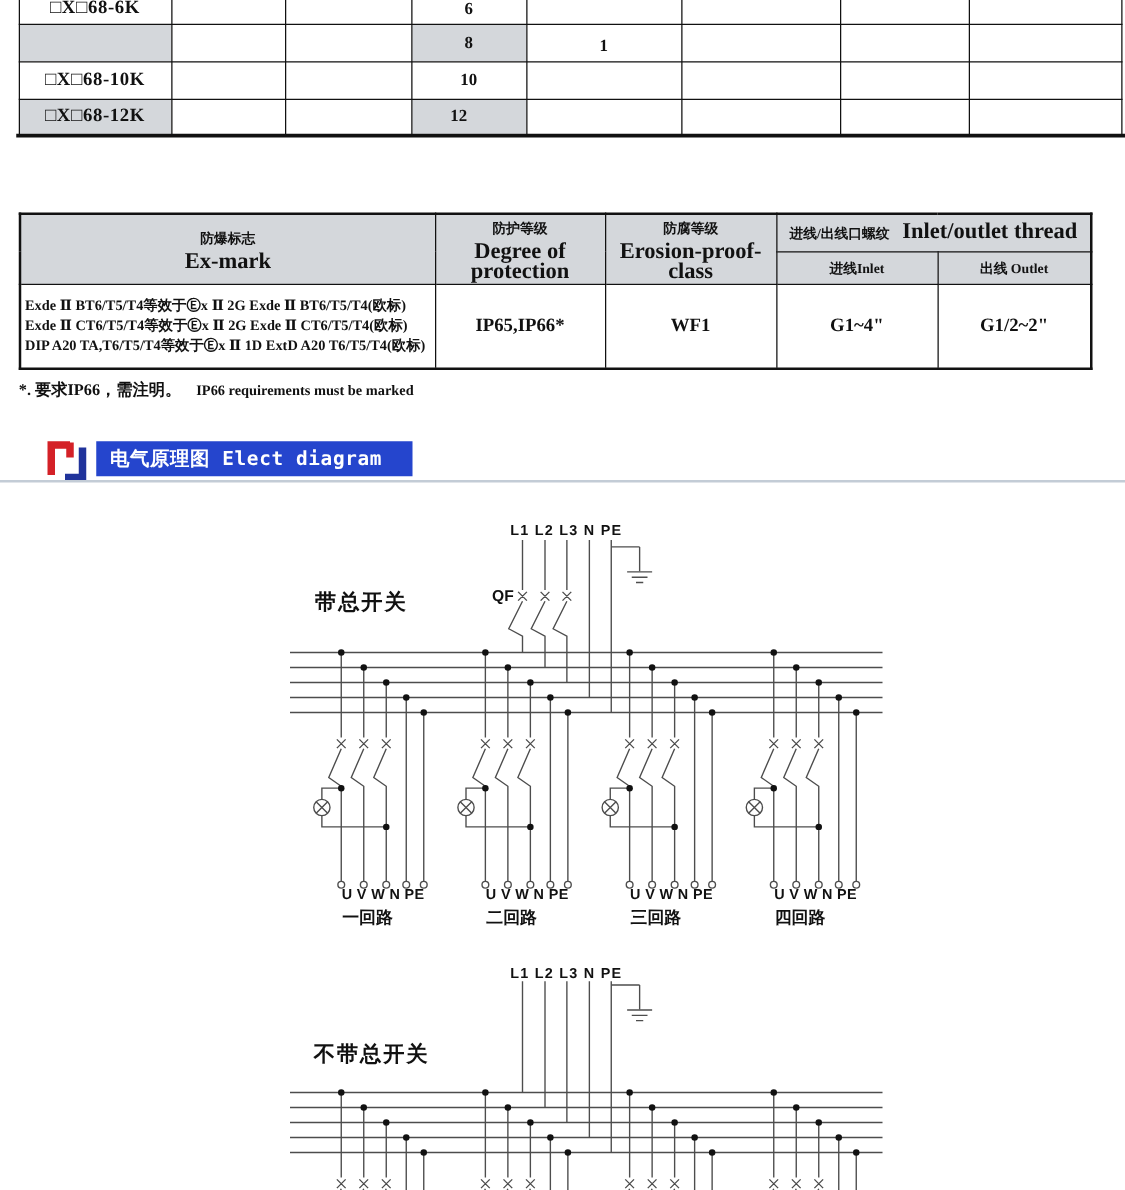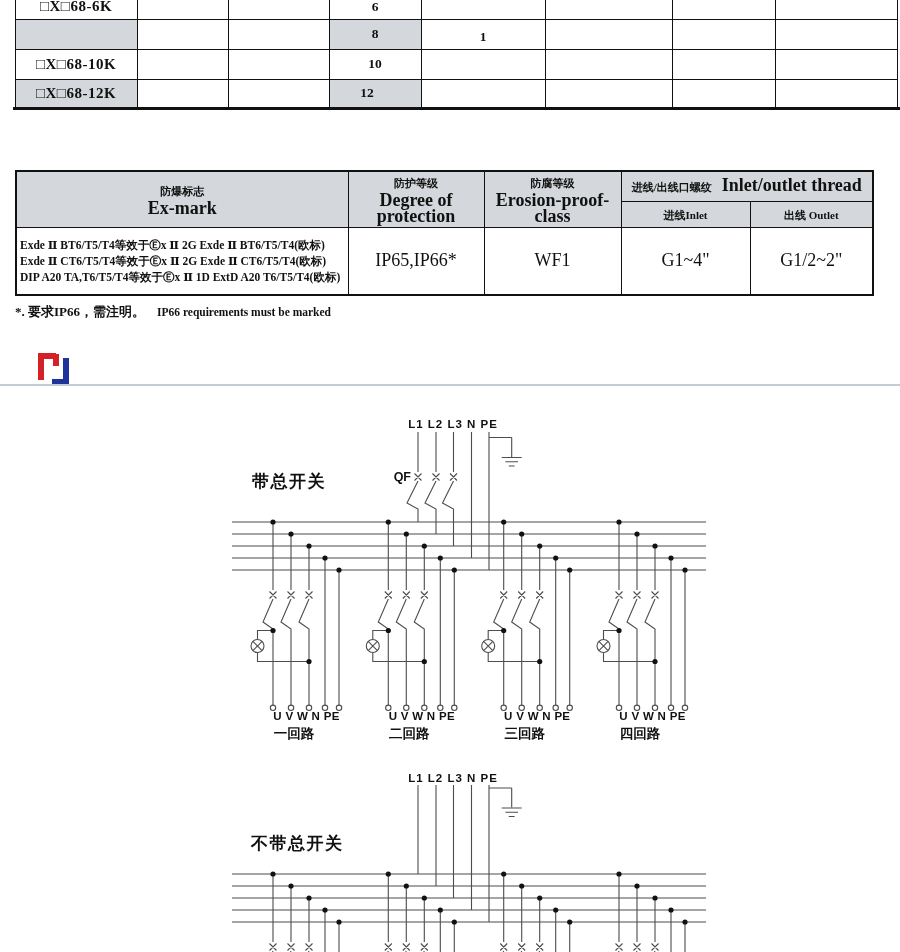--- a/index.html
+++ b/index.html
@@ -15,21 +15,21 @@
   .num-txt{font-size:13.5px;font-weight:600;}
   
   table.spec{position:absolute;left:15px;top:170px;width:857px;border-collapse:collapse;
              table-layout:fixed;border:2px solid #111;}
   table.spec th,table.spec td{border:1px solid #111;padding:0;text-align:center;vertical-align:middle;}
   table.spec th{background:#d4d7db;font-weight:600;}
   .hd-cn{font-size:11px;line-height:17px;font-weight:600;}
   .hd-en{font-size:18px;line-height:16px;font-weight:600;}
   .exmark-cell{text-align:left !important;}
   .exmark-line{font-size:11.5px;line-height:16px;font-weight:600;white-space:nowrap;padding-left:3px;}
-  .val-txt{font-size:18px;font-weight:400;}
+  .val-txt{font-size:15px;font-weight:700;}
   
   .footnote{position:absolute;left:15px;top:303px;display:flex;align-items:baseline;gap:12px;}
   .fn-cn{font-size:13px;font-weight:bold;}
   .fn-en{font-size:11.5px;font-weight:bold;}
   
   .banner-bar{position:absolute;left:77px;top:353px;width:253px;height:28px;background:#2545cd;}
   .banner-text{color:#fff;font-size:15.5px;font-weight:bold;line-height:28px;padding-left:11px;
                letter-spacing:.5px;font-family:"DejaVu Sans Mono","DejaVu Sans",monospace;white-space:nowrap;}
   .divider{position:absolute;left:0;top:384px;width:900px;height:2px;background:#c3ccd6;}
   
@@ -138,20 +138,23 @@
   <div class="footnote">
     <span class="fn-cn">*. 要求IP66，需注明。</span>
     <span class="fn-en">IP66 requirements must be marked</span>
   </div>
 
   <svg class="abs" style="left:30px;top:349px;" width="46" height="40" viewBox="0 0 46 40">
     <path d="M26,7 H11 V31" stroke="#d42127" stroke-width="6" fill="none"></path>
     <path d="M26,5 V17" stroke="#d42127" stroke-width="6" fill="none"></path>
     <path d="M36,9 V33 H22" stroke="#20339b" stroke-width="6" fill="none"></path>
   </svg>
+  <div class="banner-bar">
+    <div class="banner-text">电气原理图 Elect diagram</div>
+  </div>
   <div class="divider"></div>
 
   <svg width="0" height="0" style="position:absolute" aria-hidden="true">
     <defs>
       <g id="cg" stroke="#4d4d4d" stroke-width="1.1" fill="none">
         <path d="M0,0 V68 M18,12 V68 M36,24 V68"></path>
         <path d="M-3.5,69.5 L3.5,76.5 M3.5,69.5 L-3.5,76.5 M14.5,69.5 L21.5,76.5 M21.5,69.5 L14.5,76.5 M32.5,69.5 L39.5,76.5 M39.5,69.5 L32.5,76.5"></path>
         <path d="M0,77 L-10,100 L0,107 V183 M18,77 L8,100 L18,107 V183 M36,77 L26,100 L36,107 V183"></path>
         <path d="M52,36 V183 M66,48 V183"></path>
         <path d="M0,108.5 H-15.5 V117.5 M-15.5,130.5 V139.5 H36"></path>

